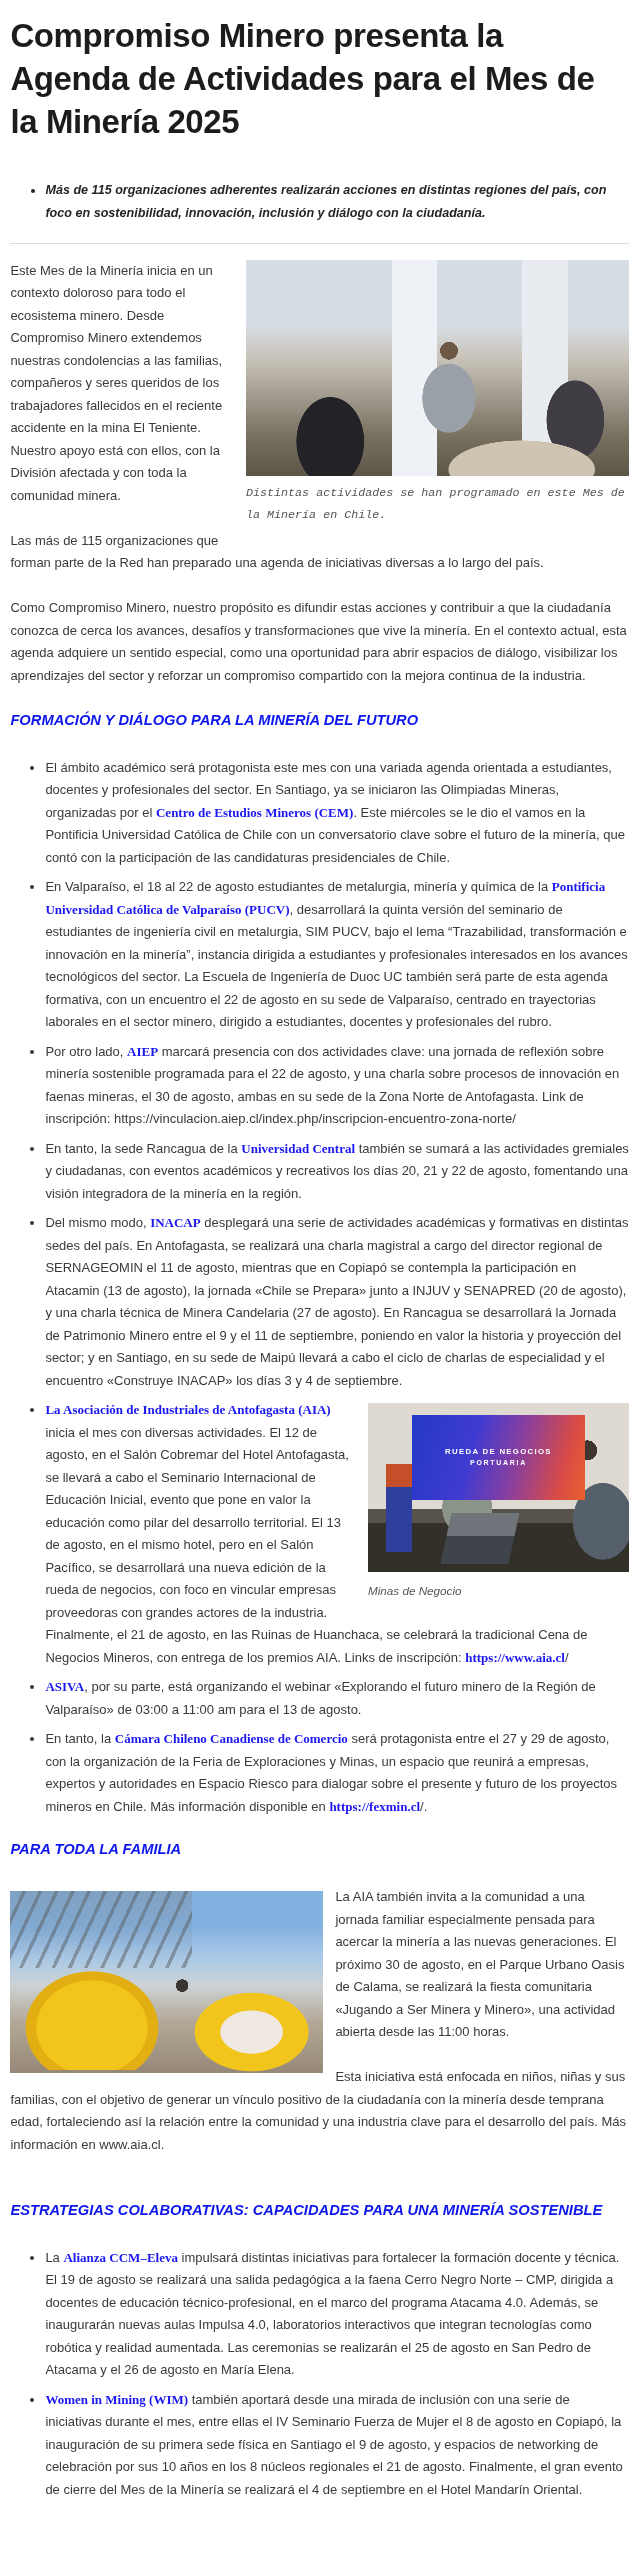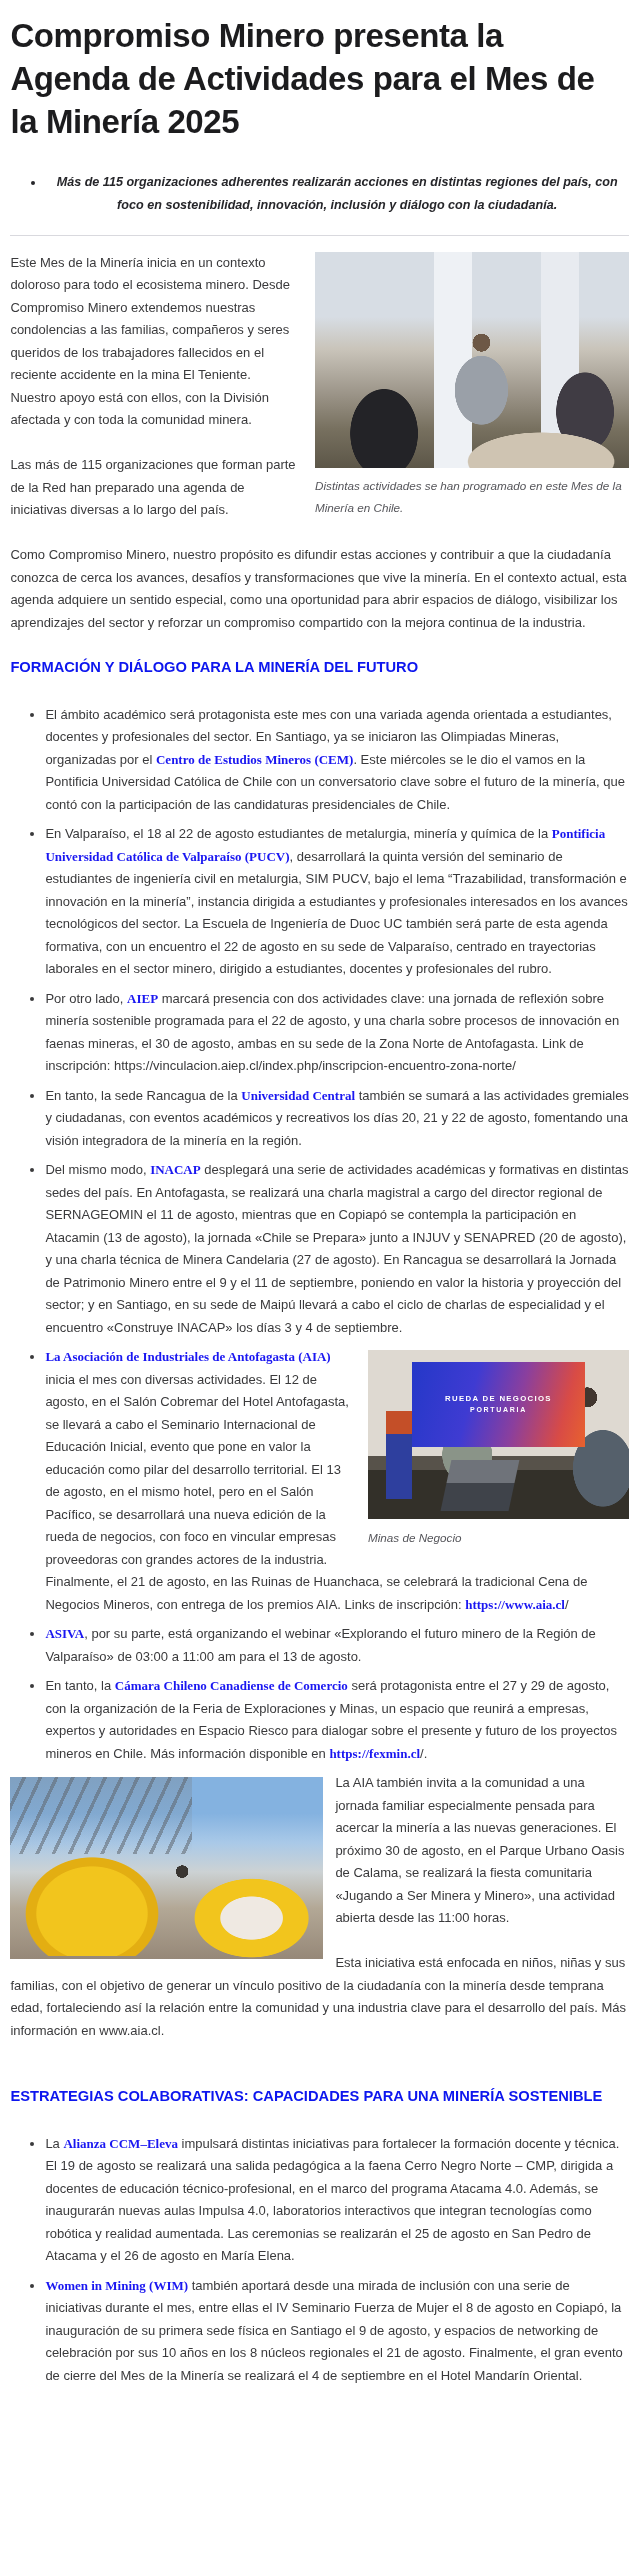--- a/index.html
+++ b/index.html
@@ -4,36 +4,35 @@
 <style>
   html,body{margin:0;padding:0;background:#fff;}
   body{width:635px;}
   .article{
     box-sizing:border-box;width:635px;padding:14px 6px 10.4px 10.4px;
     font-family:"Liberation Sans",sans-serif;font-size:13px;line-height:22.5px;
     color:var(--body-text,#3a3a3c);
   }
   h1.page-title{
     font-size:33px;line-height:43px;font-weight:bold;letter-spacing:-0.4px;
-    margin:0 0 28px;color:var(--title-text,#1c1c1e);
+    margin:0 0 36px;color:var(--title-text,#1c1c1e);
   }
   ul.lead{margin:0;padding-left:35px;}
   ul.lead li{
     font-weight:bold;font-style:italic;font-size:12.6px;line-height:22.5px;
     color:#26262a;
-    text-align:center;
   }
   hr.divider{border:0;border-top:0.9px solid var(--divider,#d9d9de);margin:19px 0 15.6px;}
   p{margin:0 0 22.5px;}
   figure{margin:0;}
   figcaption{
     font-size:11.7px;font-style:italic;line-height:21.6px;
     color:var(--caption-text,#55555a);margin-top:7.8px;
   }
-  .fig-right1{float:right;width:314px;margin:0 0 5.2px 15.6px;}
+  .fig-right1{float:right;width:383px;margin:0 0 5.2px 15.6px;font-family:Liberation Mono, monospace;}
   .fig-right2{float:right;width:261px;margin:4.3px 0 3.5px 17.3px;}
   .fig-left3{float:left;width:313px;margin:5.2px 12px 5.2px 0;}
   .photo{display:block;position:relative;overflow:hidden;}
   .photo1{
     height:216px;
     background:
       radial-gradient(ellipse 121px 48px at 72% 97%, #cfc4b2 0 60%, transparent 61%),
       radial-gradient(ellipse 61px 80px at 22% 84%, #232327 0 55%, transparent 56%),
       radial-gradient(ellipse 48px 62px at 53% 64%, #9aa0a8 0 55%, transparent 56%),
       radial-gradient(circle 14.7px at 53% 42%, #6d5846 0 60%, transparent 61%),
@@ -83,21 +82,21 @@
   .car-left{
     position:absolute;left:2%;bottom:2%;width:48%;height:58%;
     background:radial-gradient(ellipse at 50% 60%, #f2c51d 0 52%, #e3ae12 53% 62%, transparent 63%);
   }
   .car-right{
     position:absolute;right:4%;bottom:0;width:42%;height:50%;
     background:radial-gradient(ellipse at 55% 55%, #efe9e2 0 30%, #f2c51d 31% 55%, transparent 56%);
   }
   h2.section-heading{
     clear:both;color:var(--heading-blue,#0d16ee);
-    font-size:14.7px;line-height:21px;font-weight:bold;margin:21px 0 26px;
+    font-size:14.7px;line-height:21px;font-weight:bold;margin:21px 0 26px;font-style:italic;
   }
   ul.bullets{margin:0;padding-left:35px;}
   ul.bullets li{margin:0 0 7px;}
   .inline-link{color:var(--link-blue,#1a17f1);font-weight:bold;cursor:pointer;font-family:Liberation Serif, serif;}
   .family::after{content:"";display:block;clear:both;}
 </style>
 </head>
 <body>
 
 <article class="article">
@@ -141,20 +140,21 @@
           <div class="laptop"></div>
         </div>
         <figcaption>Minas de Negocio</figcaption>
       </figure>
       <span><span class="inline-link">La Asociación de Industriales de Antofagasta (AIA)</span><span> inicia el mes con diversas actividades. El 12 de agosto, en el Salón Cobremar del Hotel Antofagasta, se llevará a cabo el Seminario Internacional de Educación Inicial, evento que pone en valor la educación como pilar del desarrollo territorial.  El 13 de agosto, en el mismo hotel, pero en el Salón Pacífico, se desarrollará una nueva edición de la rueda de negocios, con foco en vincular empresas proveedoras con grandes actores de la industria. Finalmente, el 21 de agosto, en las Ruinas de Huanchaca, se celebrará la tradicional Cena de Negocios Mineros, con entrega de los premios AIA. Links de inscripción: </span><span class="inline-link">https://www.aia.cl</span><span>/</span></span>
     </li>
     <li><span><span class="inline-link">ASIVA</span><span>, por su parte, está organizando el webinar «Explorando el futuro minero de la Región de Valparaíso» de 03:00 a 11:00 am para el 13 de agosto.</span></span></li>
     <li><span><span>En tanto, la </span><span class="inline-link">Cámara Chileno Canadiense de Comercio</span><span> será protagonista entre el 27 y 29 de agosto, con la organización de la Feria de Exploraciones y Minas, un espacio que reunirá a empresas, expertos y autoridades en Espacio Riesco para dialogar sobre el presente y futuro de los proyectos mineros en Chile. Más información disponible en </span><span class="inline-link">https://fexmin.cl</span><span>/.</span></span></li>
   </ul>
 
+  <h2 class="section-heading">PARA TODA LA FAMILIA</h2>
   <section class="family">
     <figure class="fig-left3">
       <div class="photo photo3">
         <div class="canopy"></div>
         <div class="car-left"></div>
         <div class="car-right"></div>
       </div>
     </figure>
     <p>La AIA también invita a la comunidad a una jornada familiar especialmente pensada para acercar la minería a las nuevas generaciones. El próximo 30 de agosto, en el Parque Urbano Oasis de Calama, se realizará la fiesta comunitaria «Jugando a Ser Minera y Minero», una actividad abierta desde las 11:00 horas.</p>
     <p>Esta iniciativa está enfocada en niños, niñas y sus familias, con el objetivo de generar un vínculo positivo de la ciudadanía con la minería desde temprana edad, fortaleciendo así la relación entre la comunidad y una industria clave para el desarrollo del país. Más información en www.aia.cl.</p>

